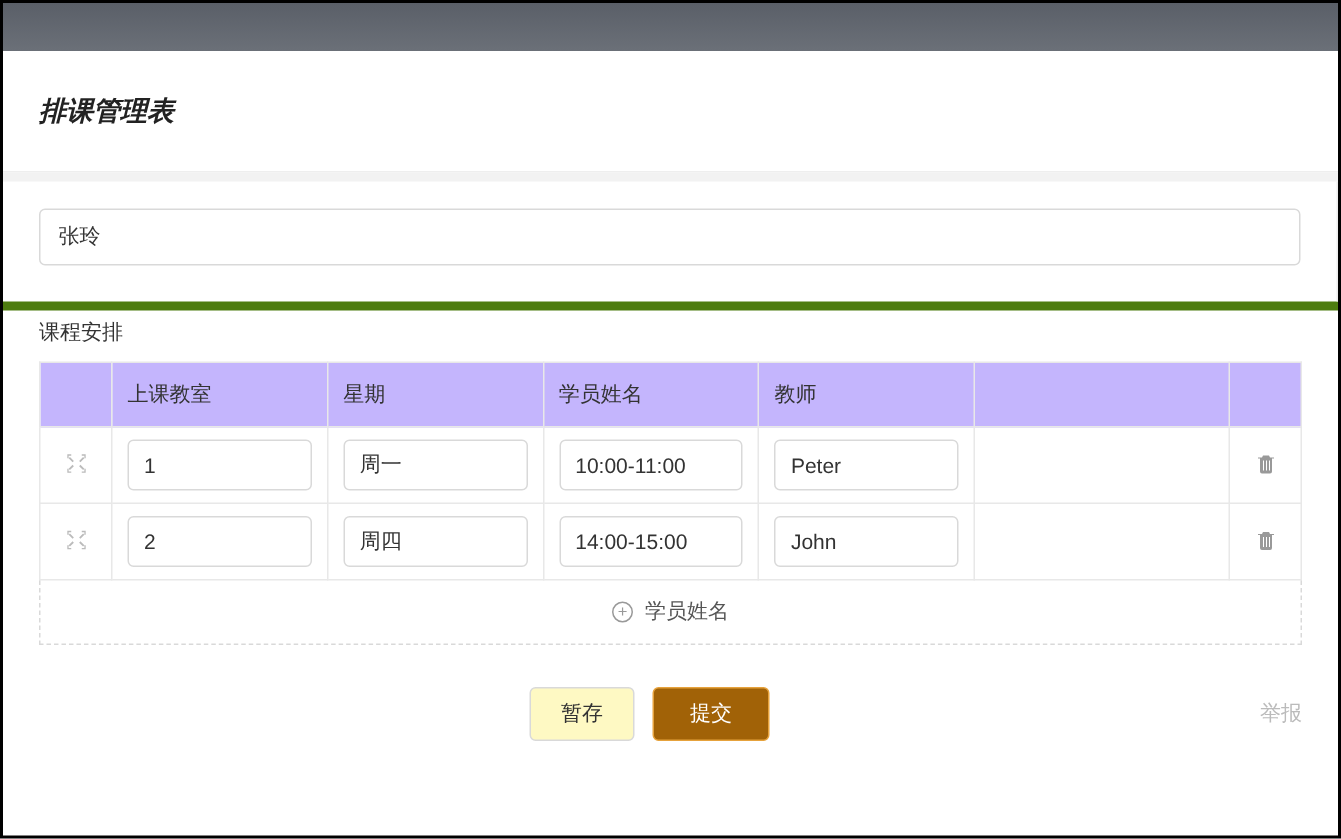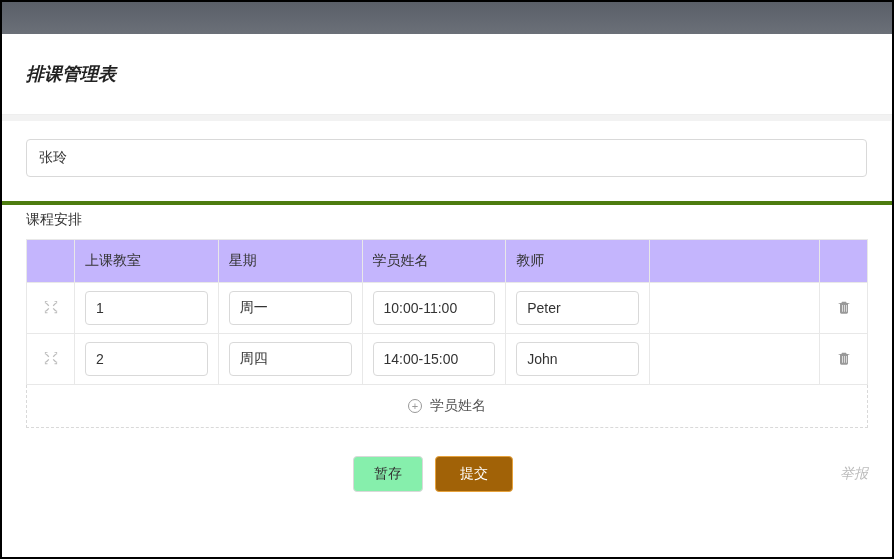--- a/index.html
+++ b/index.html
@@ -52,21 +52,21 @@
       height: 38px;
       border: 1px solid #d9d9d9;
       border-radius: 4px;
       padding: 0 12px;
       font-size: 14px;
       color: #333;
       outline: none;
     }
     .table-section {
       padding: 6px 24px 0 24px;
-      border-top: 4px solid #4d7c0f;
+      border-top: 6px solid #4d7c0f;
     }
     .table-title {
       font-size: 14px;
       color: #333;
       margin-bottom: 10px;
     }
     .schedule-table {
       width: 100%;
       border-collapse: collapse;
       border: 1px solid #e8e8e8;
@@ -166,35 +166,34 @@
       justify-content: center;
       gap: 12px;
     }
     .btn {
       height: 36px;
       padding: 0 20px;
       border-radius: 4px;
       font-size: 14px;
       cursor: pointer;
       border: 1px solid #d9d9d9;
-      background: #86efac;
+      background: #fef9c3;
       color: #333;
     }
     .btn-primary {
       background: #a16207;
       border-color: #e6a23c;
       color: #fff;
       padding: 0 24px;
     }
     .report-link {
       color: #bbb;
       font-size: 14px;
       text-decoration: none;
       cursor: pointer;
-      font-style: italic;
     }
     .handle-center {
       text-align: center;
     }
   </style>
 </head>
 <body>
 
 <div class="top-bar"></div>
 

